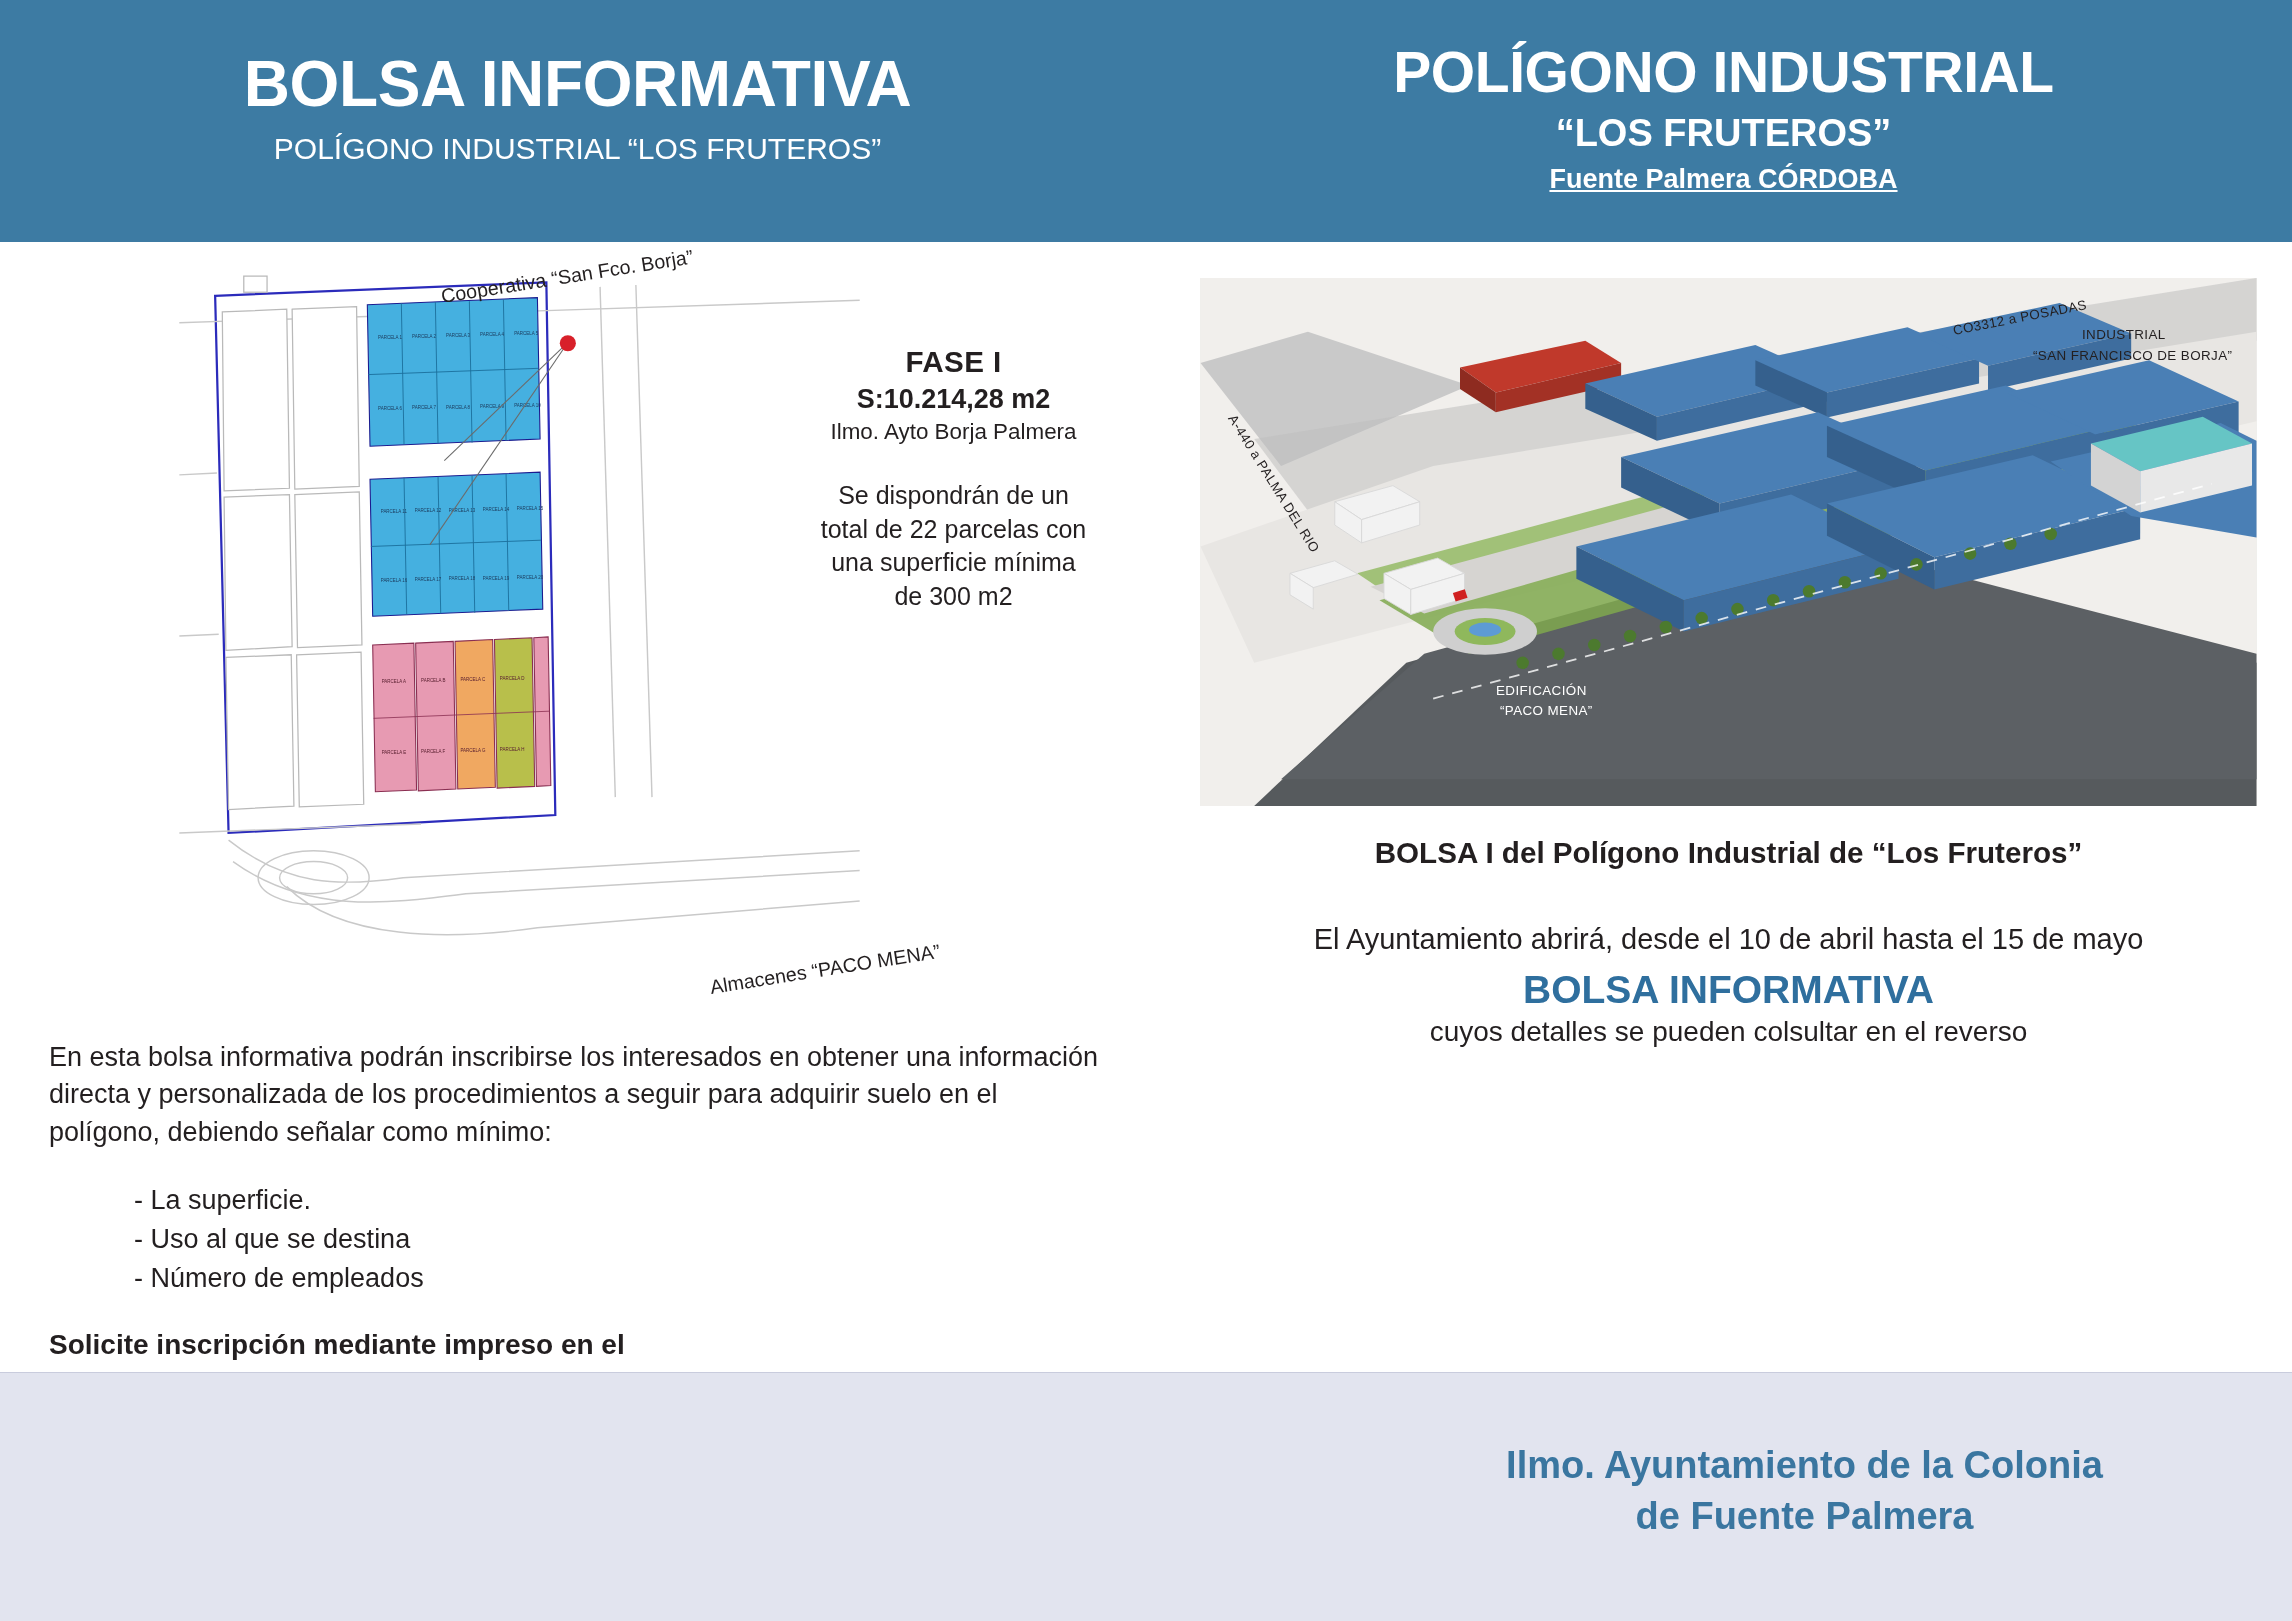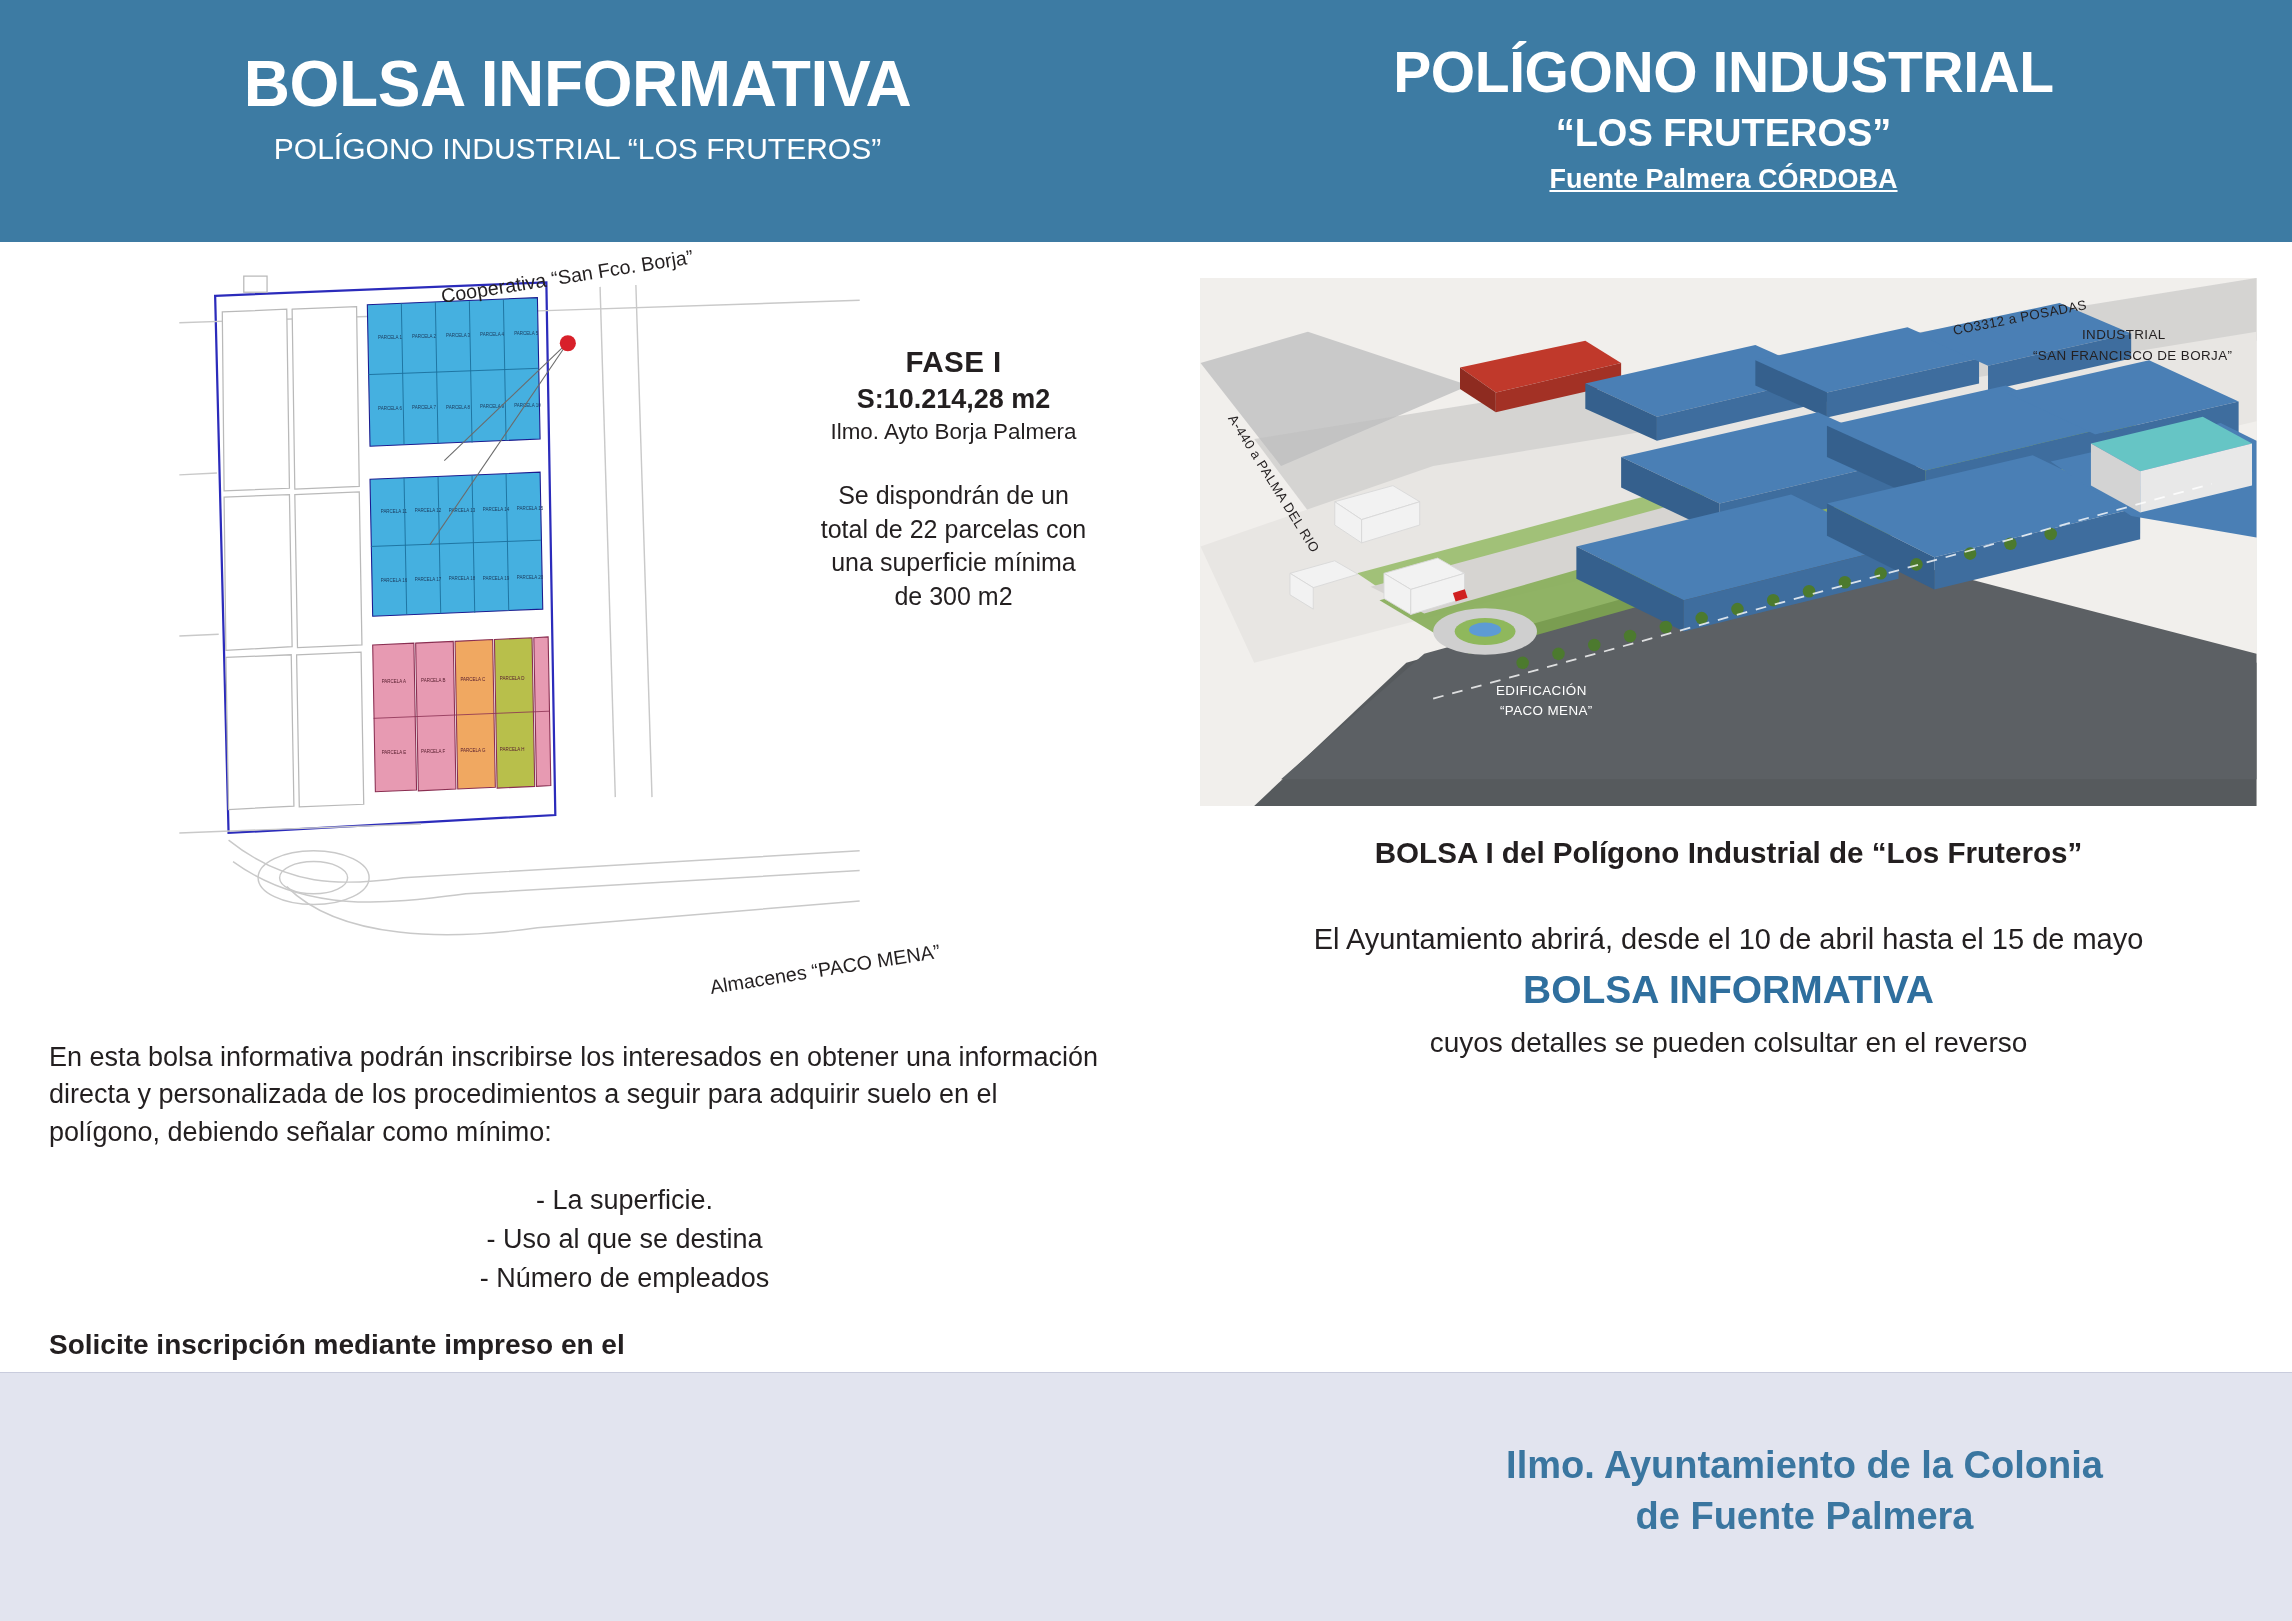--- a/index.html
+++ b/index.html
@@ -42,35 +42,35 @@
   .fase-box{position:absolute;left:640px;top:85px;width:269px;text-align:center;}
   .fase-t{font-size:29.6px;font-weight:bold;letter-spacing:0.4px;}
   .fase-s{font-size:27px;font-weight:bold;margin-top:5.4px;}
   .fase-a{font-size:22.4px;margin-top:3.6px;}
   .fase-p{font-size:25px;margin-top:34px;line-height:1.35;}
 
   
   .ltext{position:absolute;left:49px;top:797px;width:1066px;}
   .ltext p{font-size:27px;line-height:1.38;margin:0;}
   .bullets{margin-top:30px;margin-left:85px;}
-  .bullets div{font-size:27px;line-height:1.45;text-align:center;}
+  .bullets div{font-size:27px;line-height:1.45;}
   .solicite{margin-top:27px;text-align:left;font-size:28px;font-weight:bold;line-height:1.4;padding-right:125px;}
 
   
   .render{position:absolute;left:45px;top:36px;width:1057px;height:528px;background:#efeeec;overflow:hidden;}
   .rlbl{position:absolute;font-size:13.4px;color:#231f20;white-space:nowrap;letter-spacing:0.4px;}
   .rlbl.w{color:#fff;}
 
   
   .rtext{position:absolute;left:36px;top:591px;width:1075px;text-align:center;}
   .rtext .p1{font-size:29.6px;line-height:1.34;}
   .rtext .b{font-weight:bold;}
   .rtext .p2{font-size:29px;margin-top:47px;line-height:1.35;}
   .rtext .bolsa{font-size:39px;color:#2f6f9e;font-weight:bold;margin-top:9px;}
-  .rtext .p3{font-size:28px;margin-top:15px;}
+  .rtext .p3{font-size:28px;margin-top:4px;}
 
   
   .footer{position:absolute;left:0;top:1372px;width:2293px;height:250px;background:#e2e4ef;border-top:1.8px solid #c9ccdd;}
   .foot-right{position:absolute;left:1155px;top:0;width:1137px;height:250px;}
   .ayto-text{position:absolute;left:269px;top:67px;width:761px;text-align:center;color:#3a76a0;font-size:38px;font-weight:bold;line-height:1.35;}
 </style>
 </head>
 <body>
 
 <div class="page">

